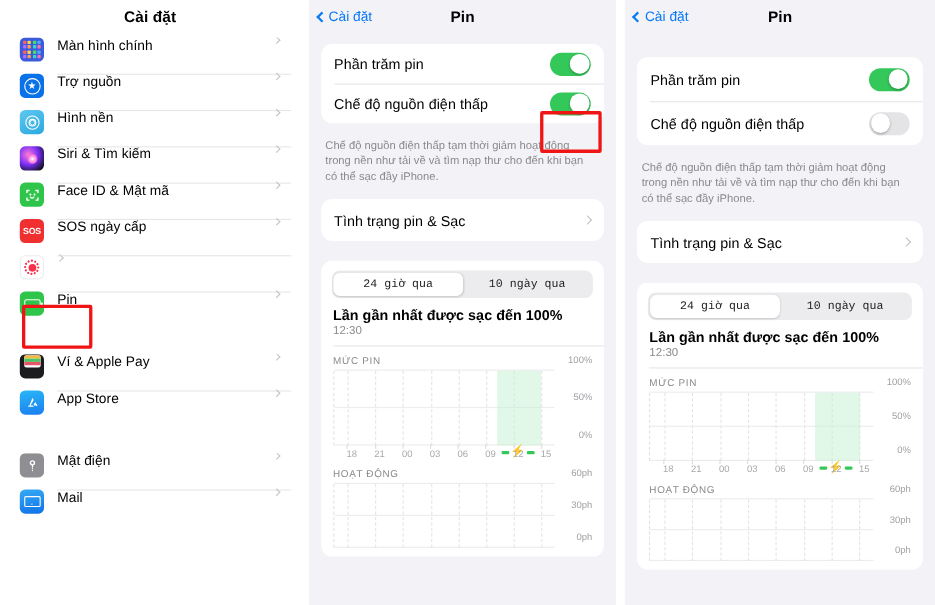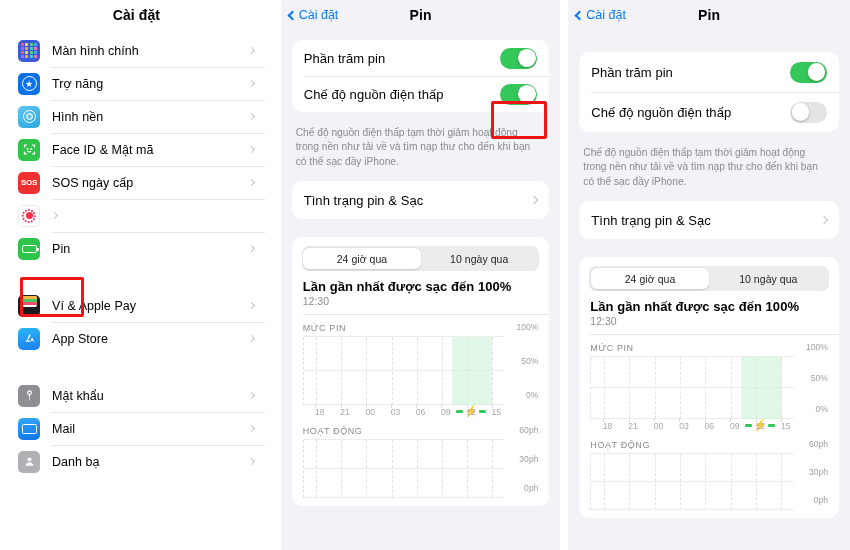--- a/index.html
+++ b/index.html
@@ -34,21 +34,21 @@
   .chev-left {
     width: 7px; height: 7px; border-left: 2px solid #0a79f4; border-bottom: 2px solid #0a79f4;
     transform: rotate(45deg); margin-right: 1px;
   }
 
   
   .settings-scroll { height: 520px; overflow: hidden; background: #ffffff; }
   .group { background: #ffffff; margin: 0 8px 14px 8px; border-radius: 9px; overflow: hidden; }
   .group.first { margin-top: 4px; }
   .row {
-    display: flex; align-items: center; height: 33px; padding: 0 8px 0 10px;
+    display: flex; height: 33px; padding: 0 8px 0 10px;
     position: relative; cursor: pointer; background: #fff;
   }
   .row + .row::before {
     content: ""; position: absolute; left: 44px; right: 0; top: 0; height: 1px;
     background: #e6e6e8;
   }
   .ic {
     width: 22px; height: 22px; border-radius: 5px; flex-shrink: 0; margin-right: 12px;
     display: flex; align-items: center; justify-content: center;
     font-size: 11px; color: #fff; overflow: hidden; position: relative;
@@ -135,21 +135,21 @@
   }
 
   .chevron-cell { width:6px;height:6px;border-right:1.7px solid #c2c2c6;border-top:1.7px solid #c2c2c6;transform:rotate(45deg); }
 
   
   .seg {
     display: flex; background: #ececef; border-radius: 7px; padding: 1.6px; margin: 9px 10px 0 10px;
   }
   .seg-item {
     flex: 1; text-align: center; font-size: 10.5px; color: #1c1c1e;
-    padding: 4.5px 0; border-radius: 6px; cursor: pointer; letter-spacing:.05px;
+    padding: 4.5px 0; border-radius: 6px; cursor: pointer; letter-spacing:.05px;font-family:Liberation Mono, monospace;
   }
   .seg-item.active { background: #fff; box-shadow: 0 .5px 2px rgba(0,0,0,.16); }
 
   .charge-title { font-size: 13px; font-weight: bold; color: #000; padding: 8px 11px 0 11px; letter-spacing:.05px;}
   .charge-time { font-size: 10.5px; color: #8a8a8e; padding: 1px 11px 7px 11px; }
   .hairline { height:1px; background:#e6e6e8; margin-left: 11px; }
 
   .chart-head { font-size: 9px; color: #8a8a8e; letter-spacing: .6px; padding: 8px 11px 4px 11px; }
 
   
@@ -217,28 +217,35 @@
                 <i style="background: rgb(255, 111, 181);"></i>
               </div>
           </div>
           <div class="row-label">Màn hình chính</div>
           <div class="chev-right"></div>
         </div>
         <div class="row">
           <div class="ic ic-access">
               <div class="ring">★</div>
             </div>
-          <div class="row-label">Trợ năng</div>
+          <div class="row-label">Trợ nguồn</div>
           <div class="chev-right"></div>
         </div>
         <div class="row">
           <div class="ic ic-wall">
               <div class="flower"></div>
             </div>
           <div class="row-label">Hình nền</div>
+          <div class="chev-right"></div>
+        </div>
+        <div class="row">
+          <div class="ic ic-siri">
+              <div class="glow"></div>
+            </div>
+          <div class="row-label">Siri &amp; Tìm kiếm</div>
           <div class="chev-right"></div>
         </div>
         <div class="row">
           <div class="ic ic-faceid">
             <svg width="15" height="15" viewBox="0 0 24 24" fill="none" stroke="#fff" stroke-width="2" stroke-linecap="round">
               <path d="M4 8V5h3M20 8V5h-3M4 16v3h3M20 16v3h-3"></path>
               <circle cx="9" cy="11" r=".6" fill="#fff"></circle>
                 <circle cx="15" cy="11" r=".6" fill="#fff"></circle>
               <path d="M9 15c1.2 1 3.8 1 5 0"></path>
             </svg>
@@ -308,38 +315,28 @@
       <div class="spacer-lg"></div>
 
       <div class="group">
         <div class="row">
           <div class="ic ic-pass">
             <svg width="13" height="13" viewBox="0 0 24 24" fill="#fff">
                 <circle cx="12" cy="7" r="3.4" fill="none" stroke="#fff" stroke-width="2.4"></circle>
                 <path d="M11 10.4h2V20l-1 1.6-1-1.6v-1.2h1.4v-1.4H11v-1.2h1.4v-1.4H11v-4.4z"></path>
               </svg>
           </div>
-          <div class="row-label">Mật khẩu</div>
+          <div class="row-label">Mật điện</div>
           <div class="chev-right"></div>
         </div>
         <div class="row">
           <div class="ic ic-mail">
               <div class="env"></div>
             </div>
           <div class="row-label">Mail</div>
-          <div class="chev-right"></div>
-        </div>
-        <div class="row">
-          <div class="ic ic-contacts">
-            <svg width="13" height="13" viewBox="0 0 24 24" fill="#fff">
-                <circle cx="12" cy="8" r="3.6"></circle>
-                <path d="M5 20c0-3.9 3.1-6.4 7-6.4s7 2.5 7 6.4z"></path>
-              </svg>
-          </div>
-          <div class="row-label">Danh bạ</div>
           <div class="chev-right"></div>
         </div>
       </div>
 
     </div>
 
     <div class="hl" style="left:20px; top:277px; width:64px; height:40px;"></div>
   </div>
 
   <div class="gap"></div>

